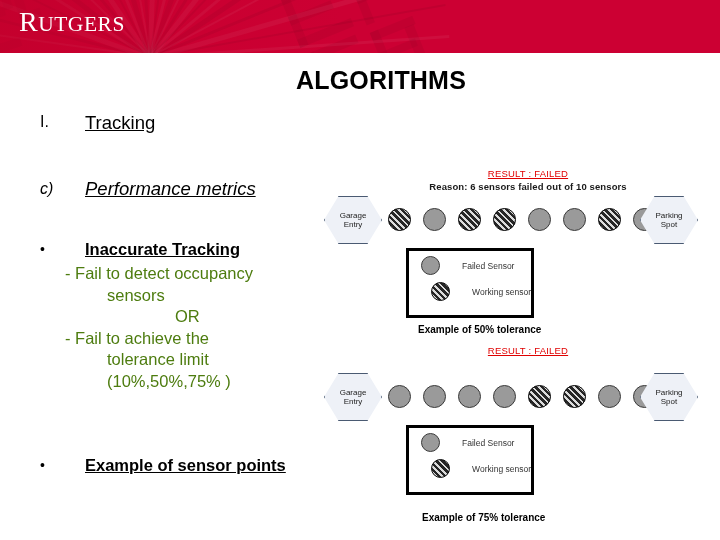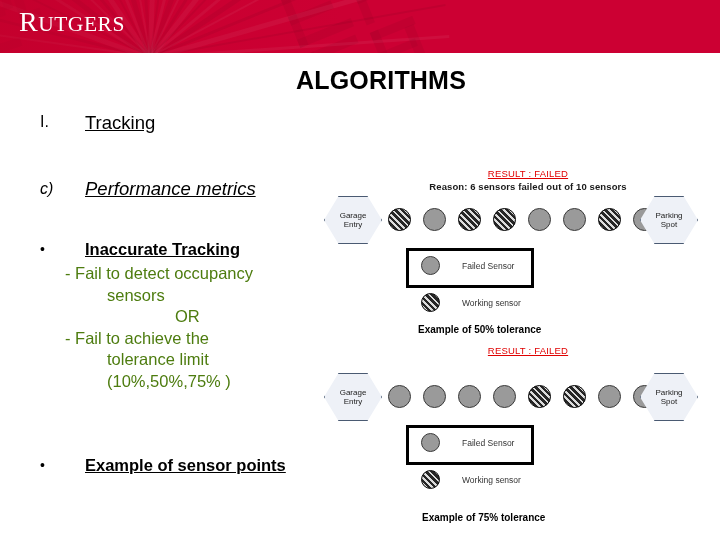--- a/index.html
+++ b/index.html
@@ -232,35 +232,35 @@
        45deg,
        #262626 0px, #262626 2.5px,
        #dcdcdc 2.5px, #dcdcdc 4.4px);
   }
 
   .legend-box {
     position: absolute;
     left: 84px;
     top: 80px;
     width: 128px;
-    height: 40px;
+    height: 70px;
     border: 3px solid #000;
     background: #fff;
     box-sizing: border-box;
     padding-left: 44px;
   }
   .legend-row {
     position: absolute;
     left: 0; width: 100%;
     height: 25px;
     display: flex;
     align-items: center;
   }
   .legend-row.r1 { top: 2px; }
-  .legend-row.r2 { top: 39px; }
+  .legend-row.r2 { top: 28px; justify-content: flex-end; }
   .legend-swatch {
     width: 17px; height: 17px;
     border-radius: 50%;
     margin-left: 12px;
   }
   .legend-label {
     margin-left: 22px;
     font-size: 8.5px;
     color: #333;
   }

